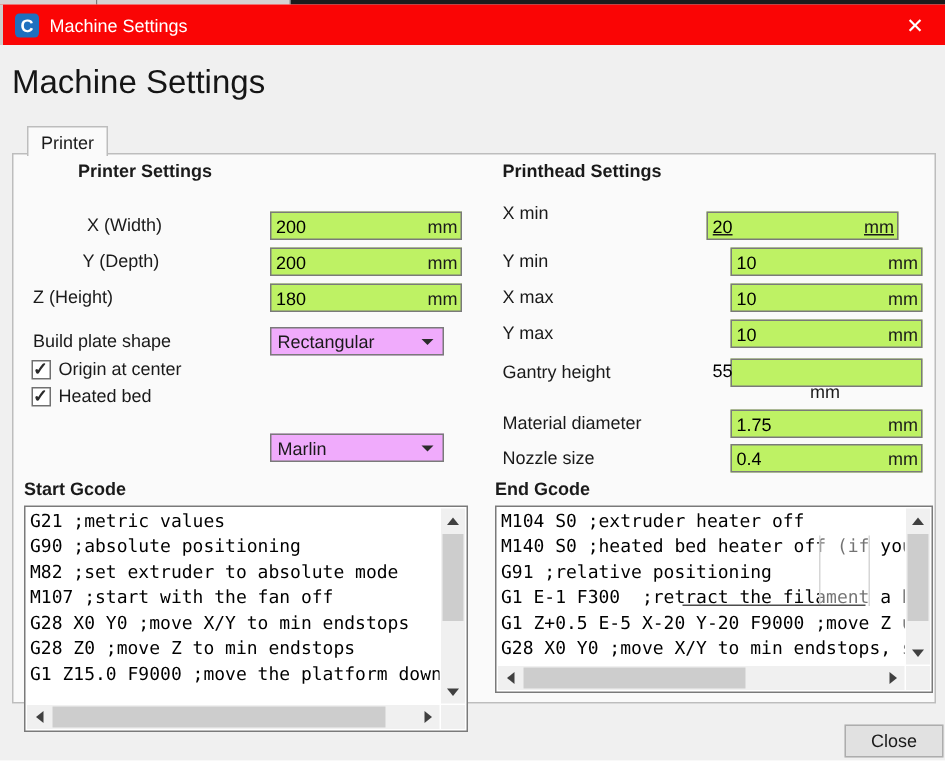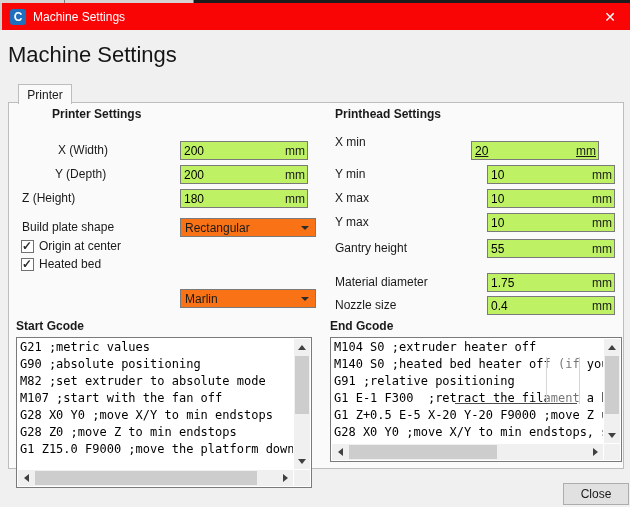--- a/index.html
+++ b/index.html
@@ -27,22 +27,22 @@
   .tab{position:absolute;left:18px;top:84px;width:52px;height:19px;background:#fafafa;
        border:1px solid #bdbdbd;border-bottom:none;z-index:2;font-size:12px;
        display:flex;align-items:center;justify-content:center;}
   .sec-title{position:absolute;font-size:12px;font-weight:bold;z-index:3;}
   .lbl{position:absolute;font-size:12px;height:19px;line-height:19px;z-index:3;white-space:nowrap;}
   .field-box{position:absolute;width:128px;height:19px;box-sizing:border-box;border:1px solid #7a7a7a;
              background:#bef264;display:flex;align-items:center;z-index:3;}
   .field-box input{flex:1;min-width:0;border:none;outline:none;padding:0 0 0 3px;font-size:12px;
                    font-family:"Liberation Sans",sans-serif;background:transparent;height:15px;}
   .field-box .unit{font-size:12px;padding-right:2px;}
-  .combo{position:absolute;width:136px;height:19px;box-sizing:border-box;border:1px solid #7a7a7a;
-         background:#f97316;display:flex;align-items:center;z-index:3;font-size:12px;}
+  .combo{position:absolute;width:116px;height:19px;box-sizing:border-box;border:1px solid #7a7a7a;
+         background:#f0abfc;display:flex;align-items:center;z-index:3;font-size:12px;}
   .combo .val{flex:1;padding-left:4px;}
   .combo .arr{width:0;height:0;border-left:4px solid transparent;border-right:4px solid transparent;
               border-top:4px solid #2b2b2b;margin-right:6px;}
   .cbrow{position:absolute;display:flex;align-items:center;gap:5px;z-index:3;font-size:12px;}
   .checkbox{position:relative;width:13px;height:13px;box-sizing:border-box;border:1px solid #707070;background:#fff;}
   .checkbox.checked::after{content:"✓";position:absolute;left:0px;top:-1px;font-size:12px;
                            font-weight:bold;color:#2b2b2b;line-height:13px;}
   
   .editor{position:absolute;box-sizing:border-box;border:1px solid #7a7a7a;background:#fff;z-index:3;}
   .editor pre{position:absolute;left:3px;top:1px;right:18px;bottom:18px;margin:0;overflow:hidden;
@@ -154,21 +154,21 @@
     <span class="unit">mm</span>
   </div>
 
   <div class="lbl" style="left:335px;top:213px;">Y max</div>
   <div class="field-box" style="left:487px;top:213px;">
     <input value="10" style="">
     <span class="unit">mm</span>
   </div>
 
   <div class="lbl" style="left:335px;top:239px;">Gantry height</div>
-  <div class="field-box" style="left:487px;top:239px;">
+  <div class="field-box" style="left:487px;top:239px;flex-direction:column;">
     <input value="55" style="">
     <span class="unit">mm</span>
   </div>
 
   <div class="lbl" style="left:335px;top:273px;">Material diameter</div>
   <div class="field-box" style="left:487px;top:273px;justify-content:flex-end;">
     <input value="1.75" style="">
     <span class="unit">mm</span>
   </div>
 

